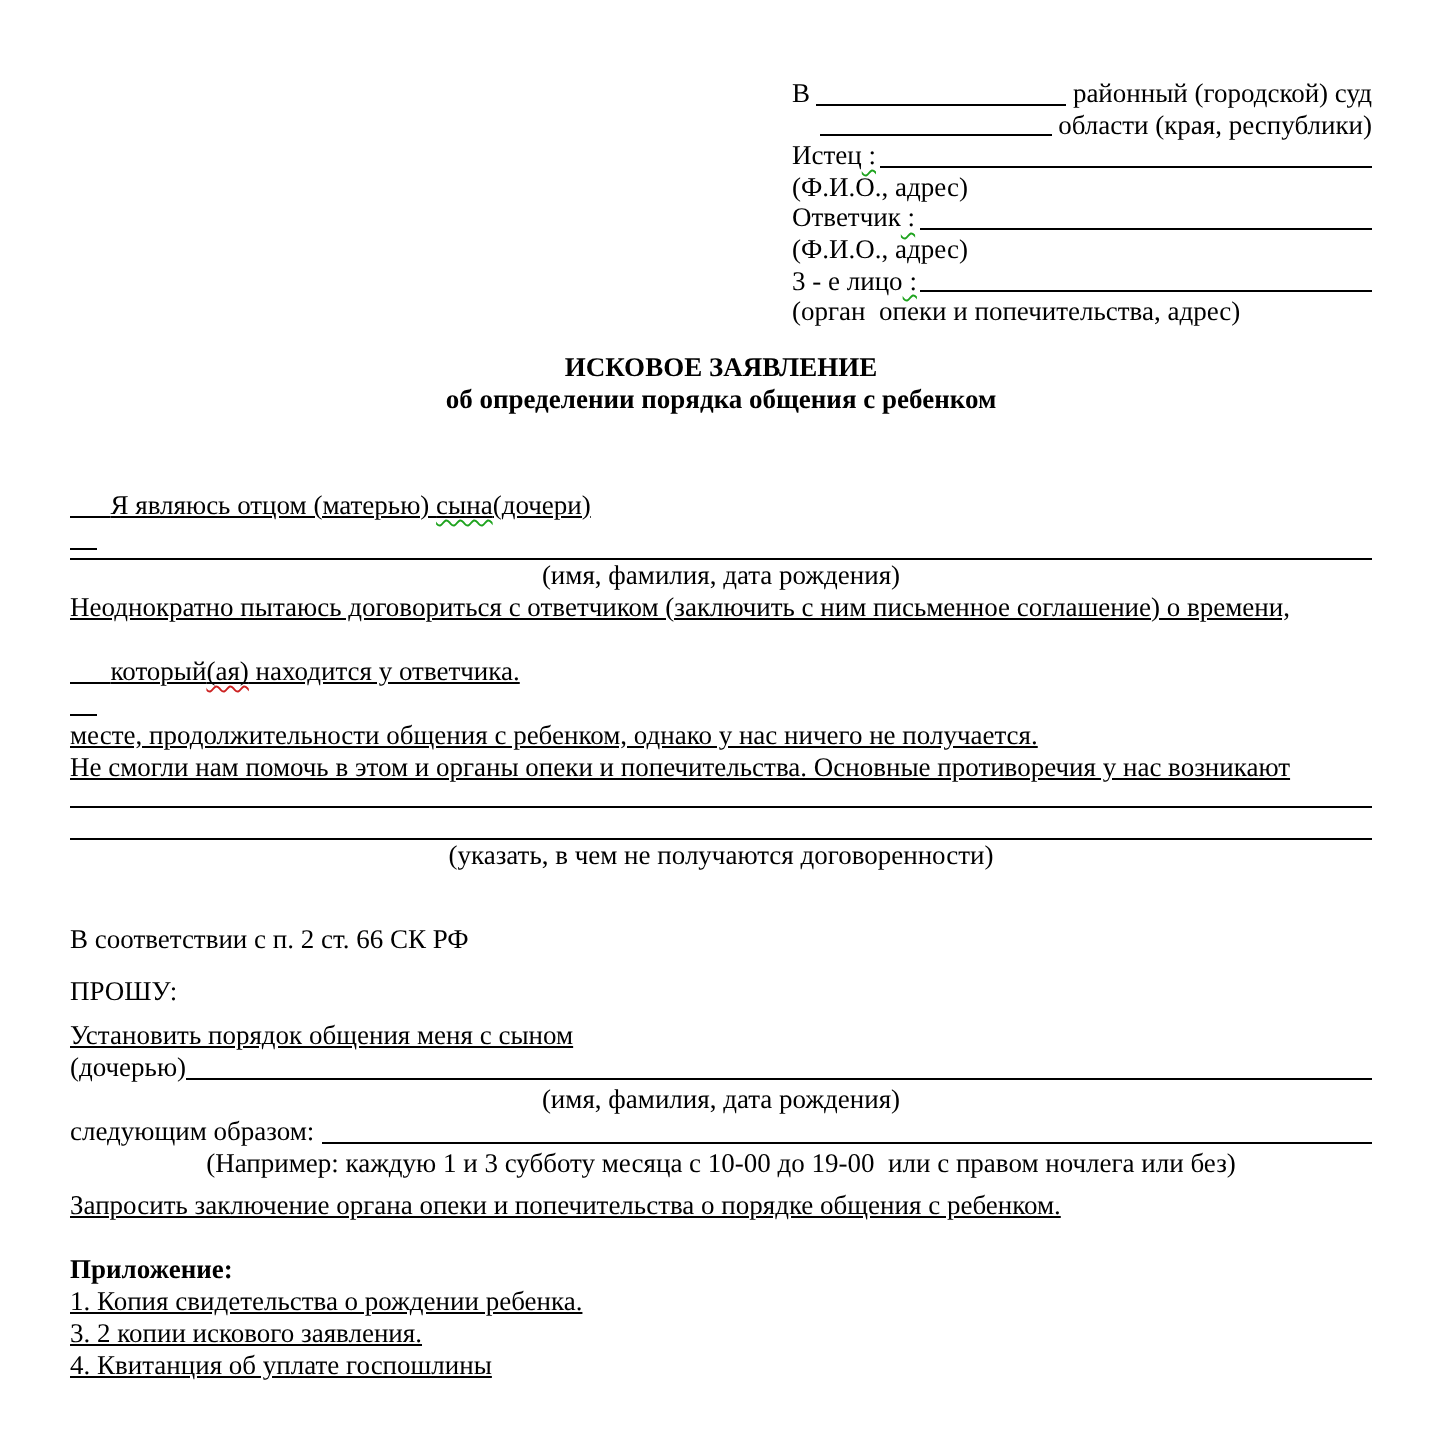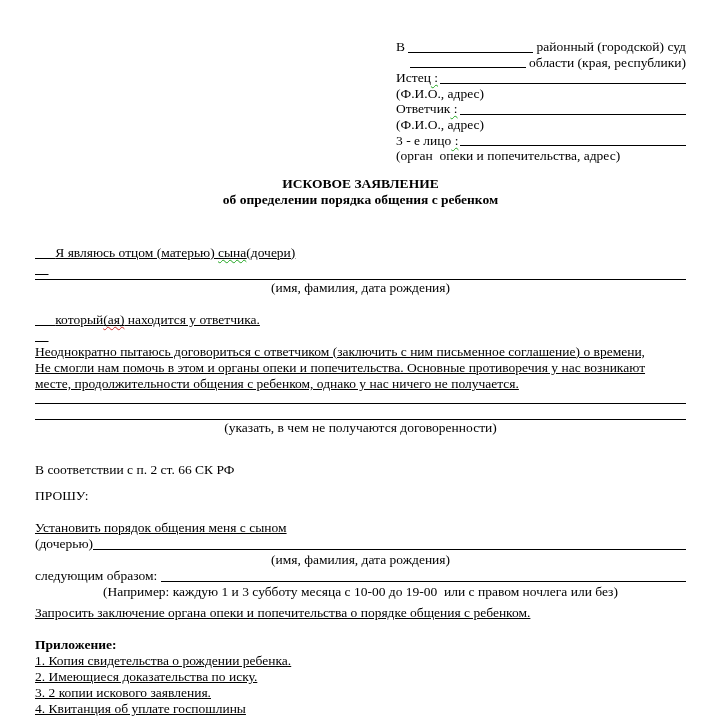--- a/index.html
+++ b/index.html
@@ -23,21 +23,21 @@
 
   
   .main { line-height:16px; margin-top:21px; }
   .line { white-space:pre;text-decoration:underline; }
   .cap { text-align:center; white-space:pre; }
   .blank-thin { border-bottom:1px solid #000; height:3px; }
   .blank-a { border-bottom:1px solid #000; height:12px; }
   .blank-b { border-bottom:1px solid #000; height:16px; }
   .law { margin-top:26px; white-space:pre; }
   .ask { margin-top:10px; }
-  .req1 { margin-top:16px; }
+  .req1 { margin-top:6px; }
   .frow { display:flex; align-items:flex-end; white-space:pre; }
   .req2 { margin-top:5px; white-space:pre;text-decoration:underline; }
   .attach { margin-top:16px; }
   .attach .hd { font-weight:bold; }
 
   
   .sq-g, .sq-r {
     text-decoration-line:underline; text-decoration-style:wavy;
     text-decoration-thickness:1px; text-underline-offset:2px;
     text-decoration-skip-ink:none;
@@ -84,26 +84,26 @@
     <div>ИСКОВОЕ ЗАЯВЛЕНИЕ</div>
     <div>об определении порядка общения с ребенком</div>
   </div>
 
   <div class="main">
     <div class="line">
       <span>Я являюсь отцом (матерью) </span><span class="sq-g">сына</span><span>(дочери)</span>
     </div>
     <div class="blank-thin"></div>
     <div class="cap">(имя, фамилия, дата рождения)</div>
+    <div class="line">Неоднократно пытаюсь договориться с ответчиком (заключить с ним письменное соглашение) о времени,</div>
     <div class="line">
       <span>который</span><span class="sq-r">(ая)</span><span> находится у ответчика.</span>
     </div>
-    <div class="line">Неоднократно пытаюсь договориться с ответчиком (заключить с ним письменное соглашение) о времени,</div>
+    <div class="line">месте, продолжительности общения с ребенком, однако у нас ничего не получается.</div>
     <div class="line">Не смогли нам помочь в этом и органы опеки и попечительства. Основные противоречия у нас возникают</div>
-    <div class="line">месте, продолжительности общения с ребенком, однако у нас ничего не получается.</div>
     <div class="blank-a"></div>
     <div class="blank-b"></div>
     <div class="cap">(указать, в чем не получаются договоренности)</div>
 
     <div class="law">В соответствии с п. 2 ст. 66 СК РФ</div>
 
     <div class="ask">ПРОШУ:</div>
 
     <div class="req1">
       <div class="line">Установить порядок общения меня с сыном</div>
@@ -117,20 +117,19 @@
         <span class="ul" style="margin:0 0 2px 0;"></span>
       </div>
       <div class="cap">(Например: каждую 1 и 3 субботу месяца с 10-00 до 19-00  или с правом ночлега или без)</div>
     </div>
 
     <div class="req2">Запросить заключение органа опеки и попечительства о порядке общения с ребенком.</div>
 
     <div class="attach">
       <div class="hd">Приложение:</div>
       <div class="line">1. Копия свидетельства о рождении ребенка.</div>
-      <div class="line">2. Имеющиеся доказательства по иску.</div>
       <div class="line">3. 2 копии искового заявления.</div>
       <div class="line">4. Квитанция об уплате госпошлины</div>
     </div>
 
   </div>
 
 </div>
 
 </body></html>

